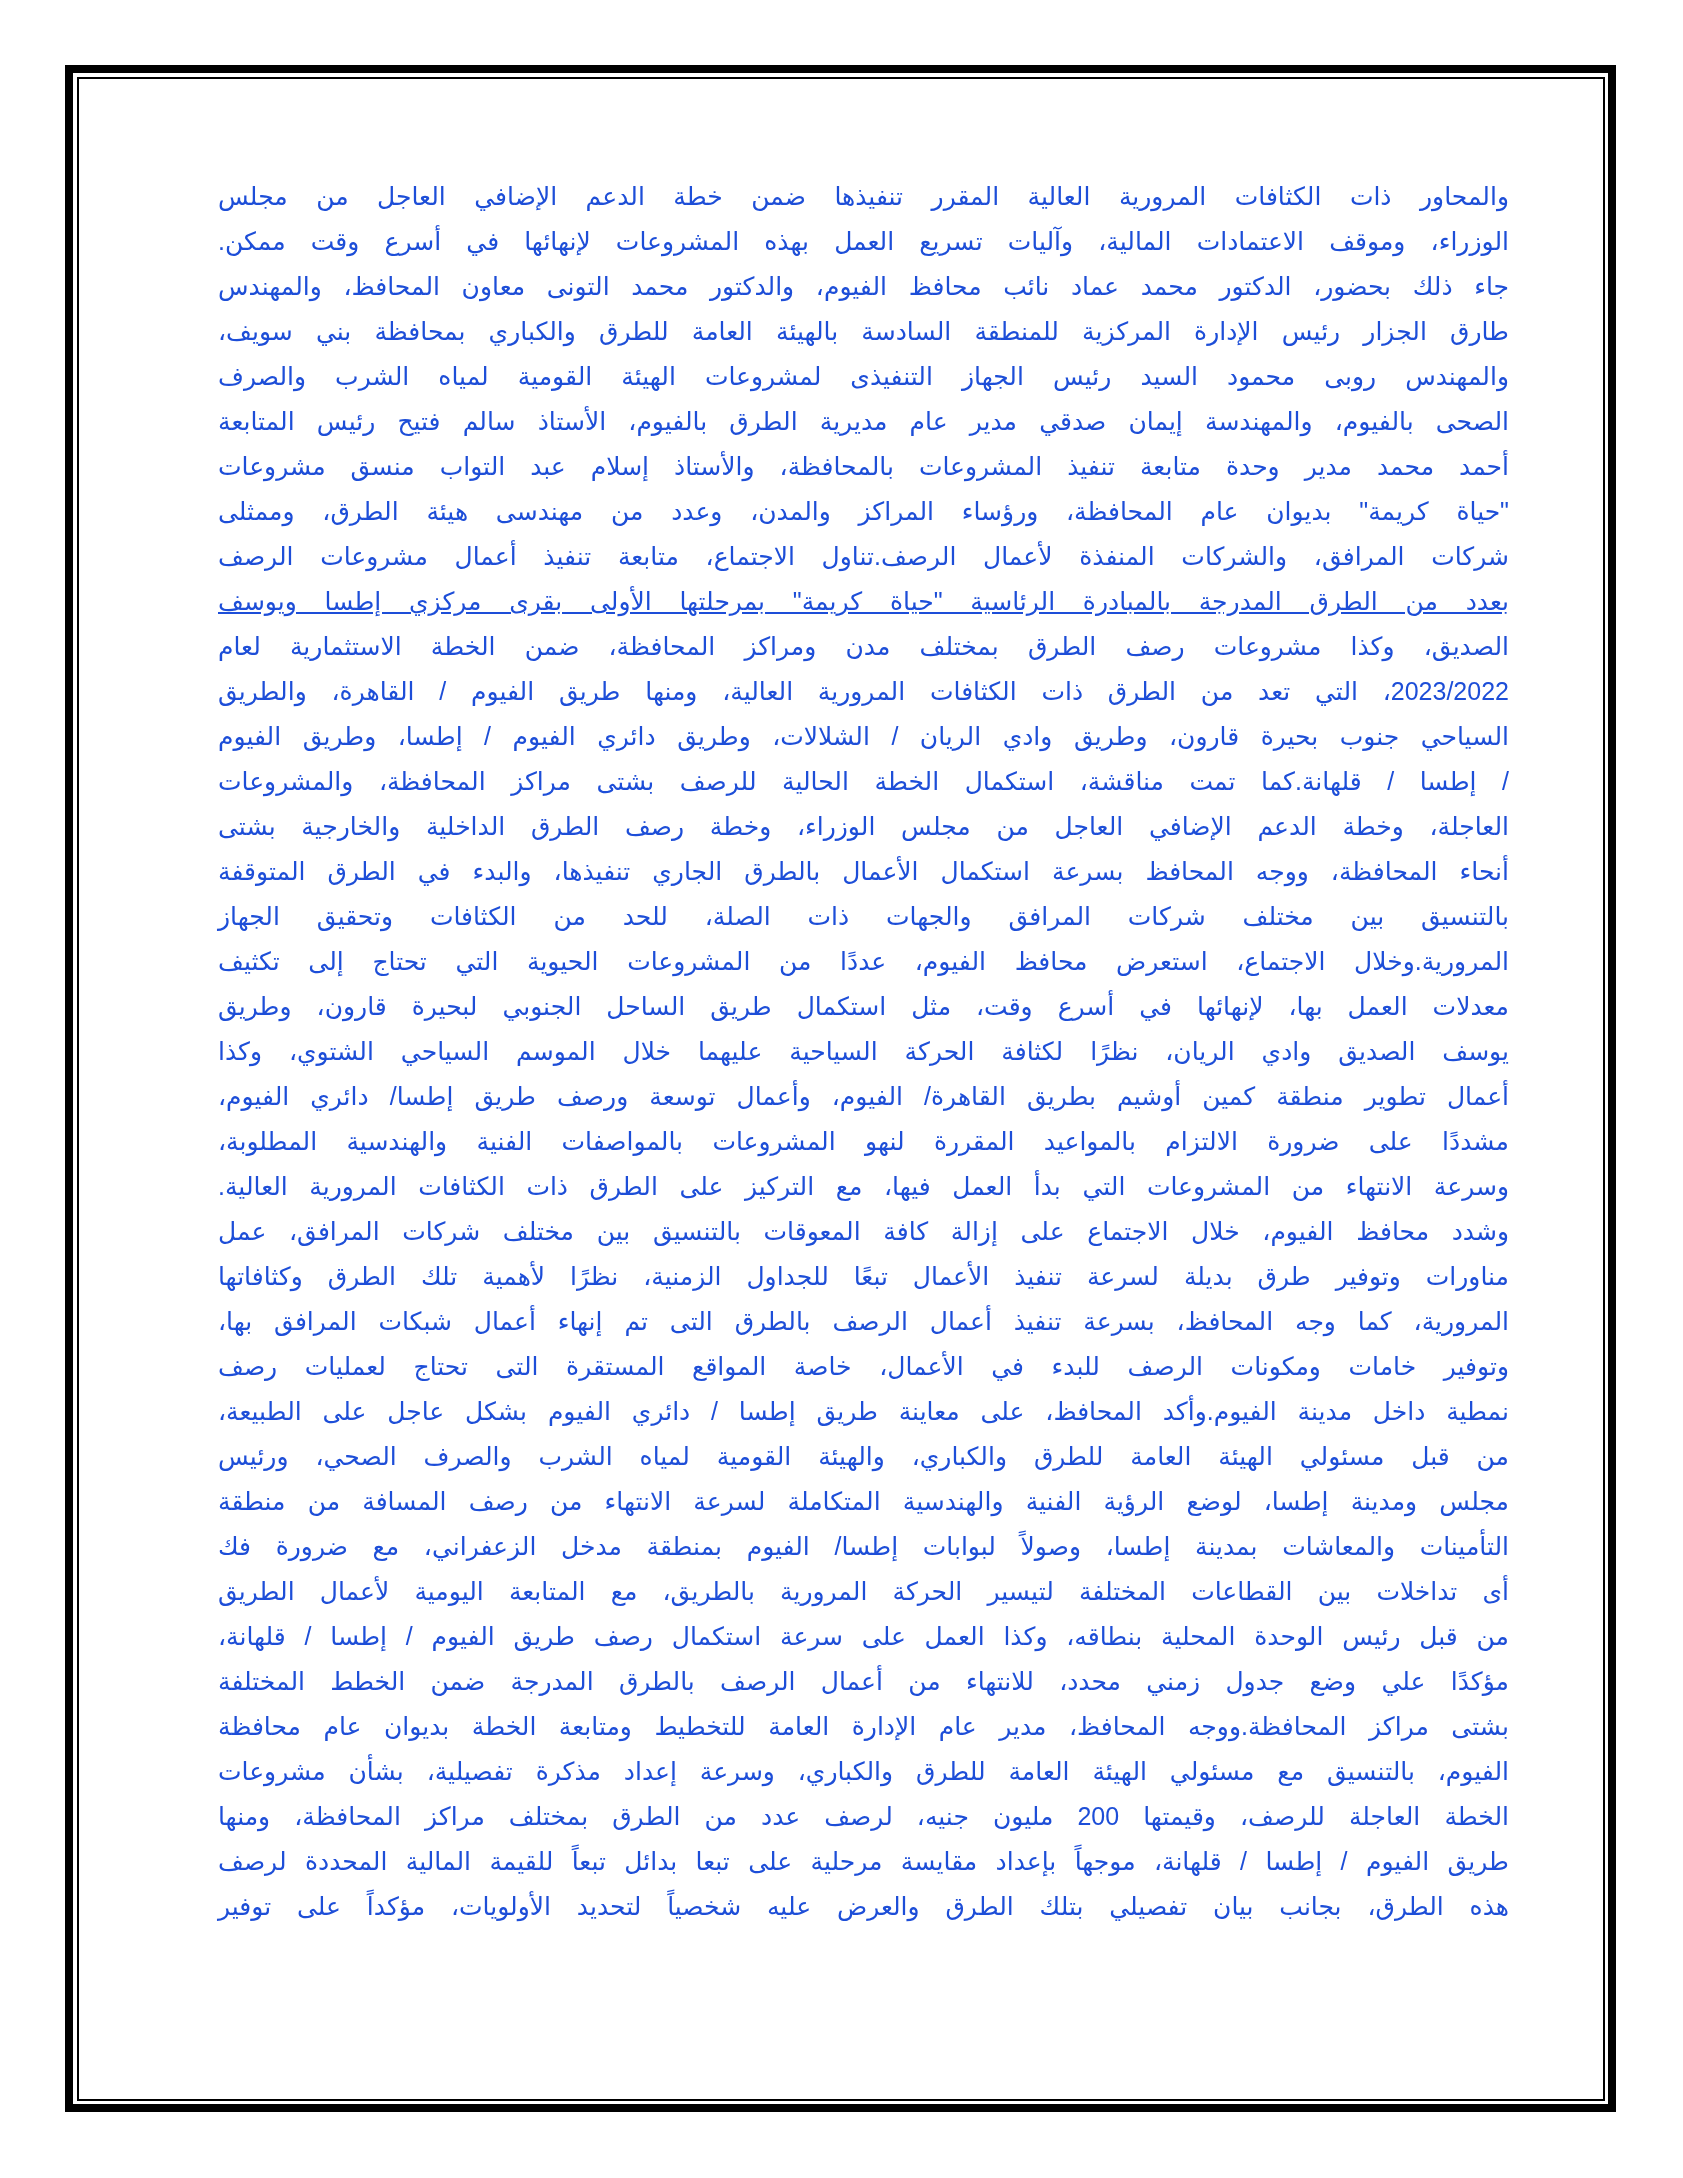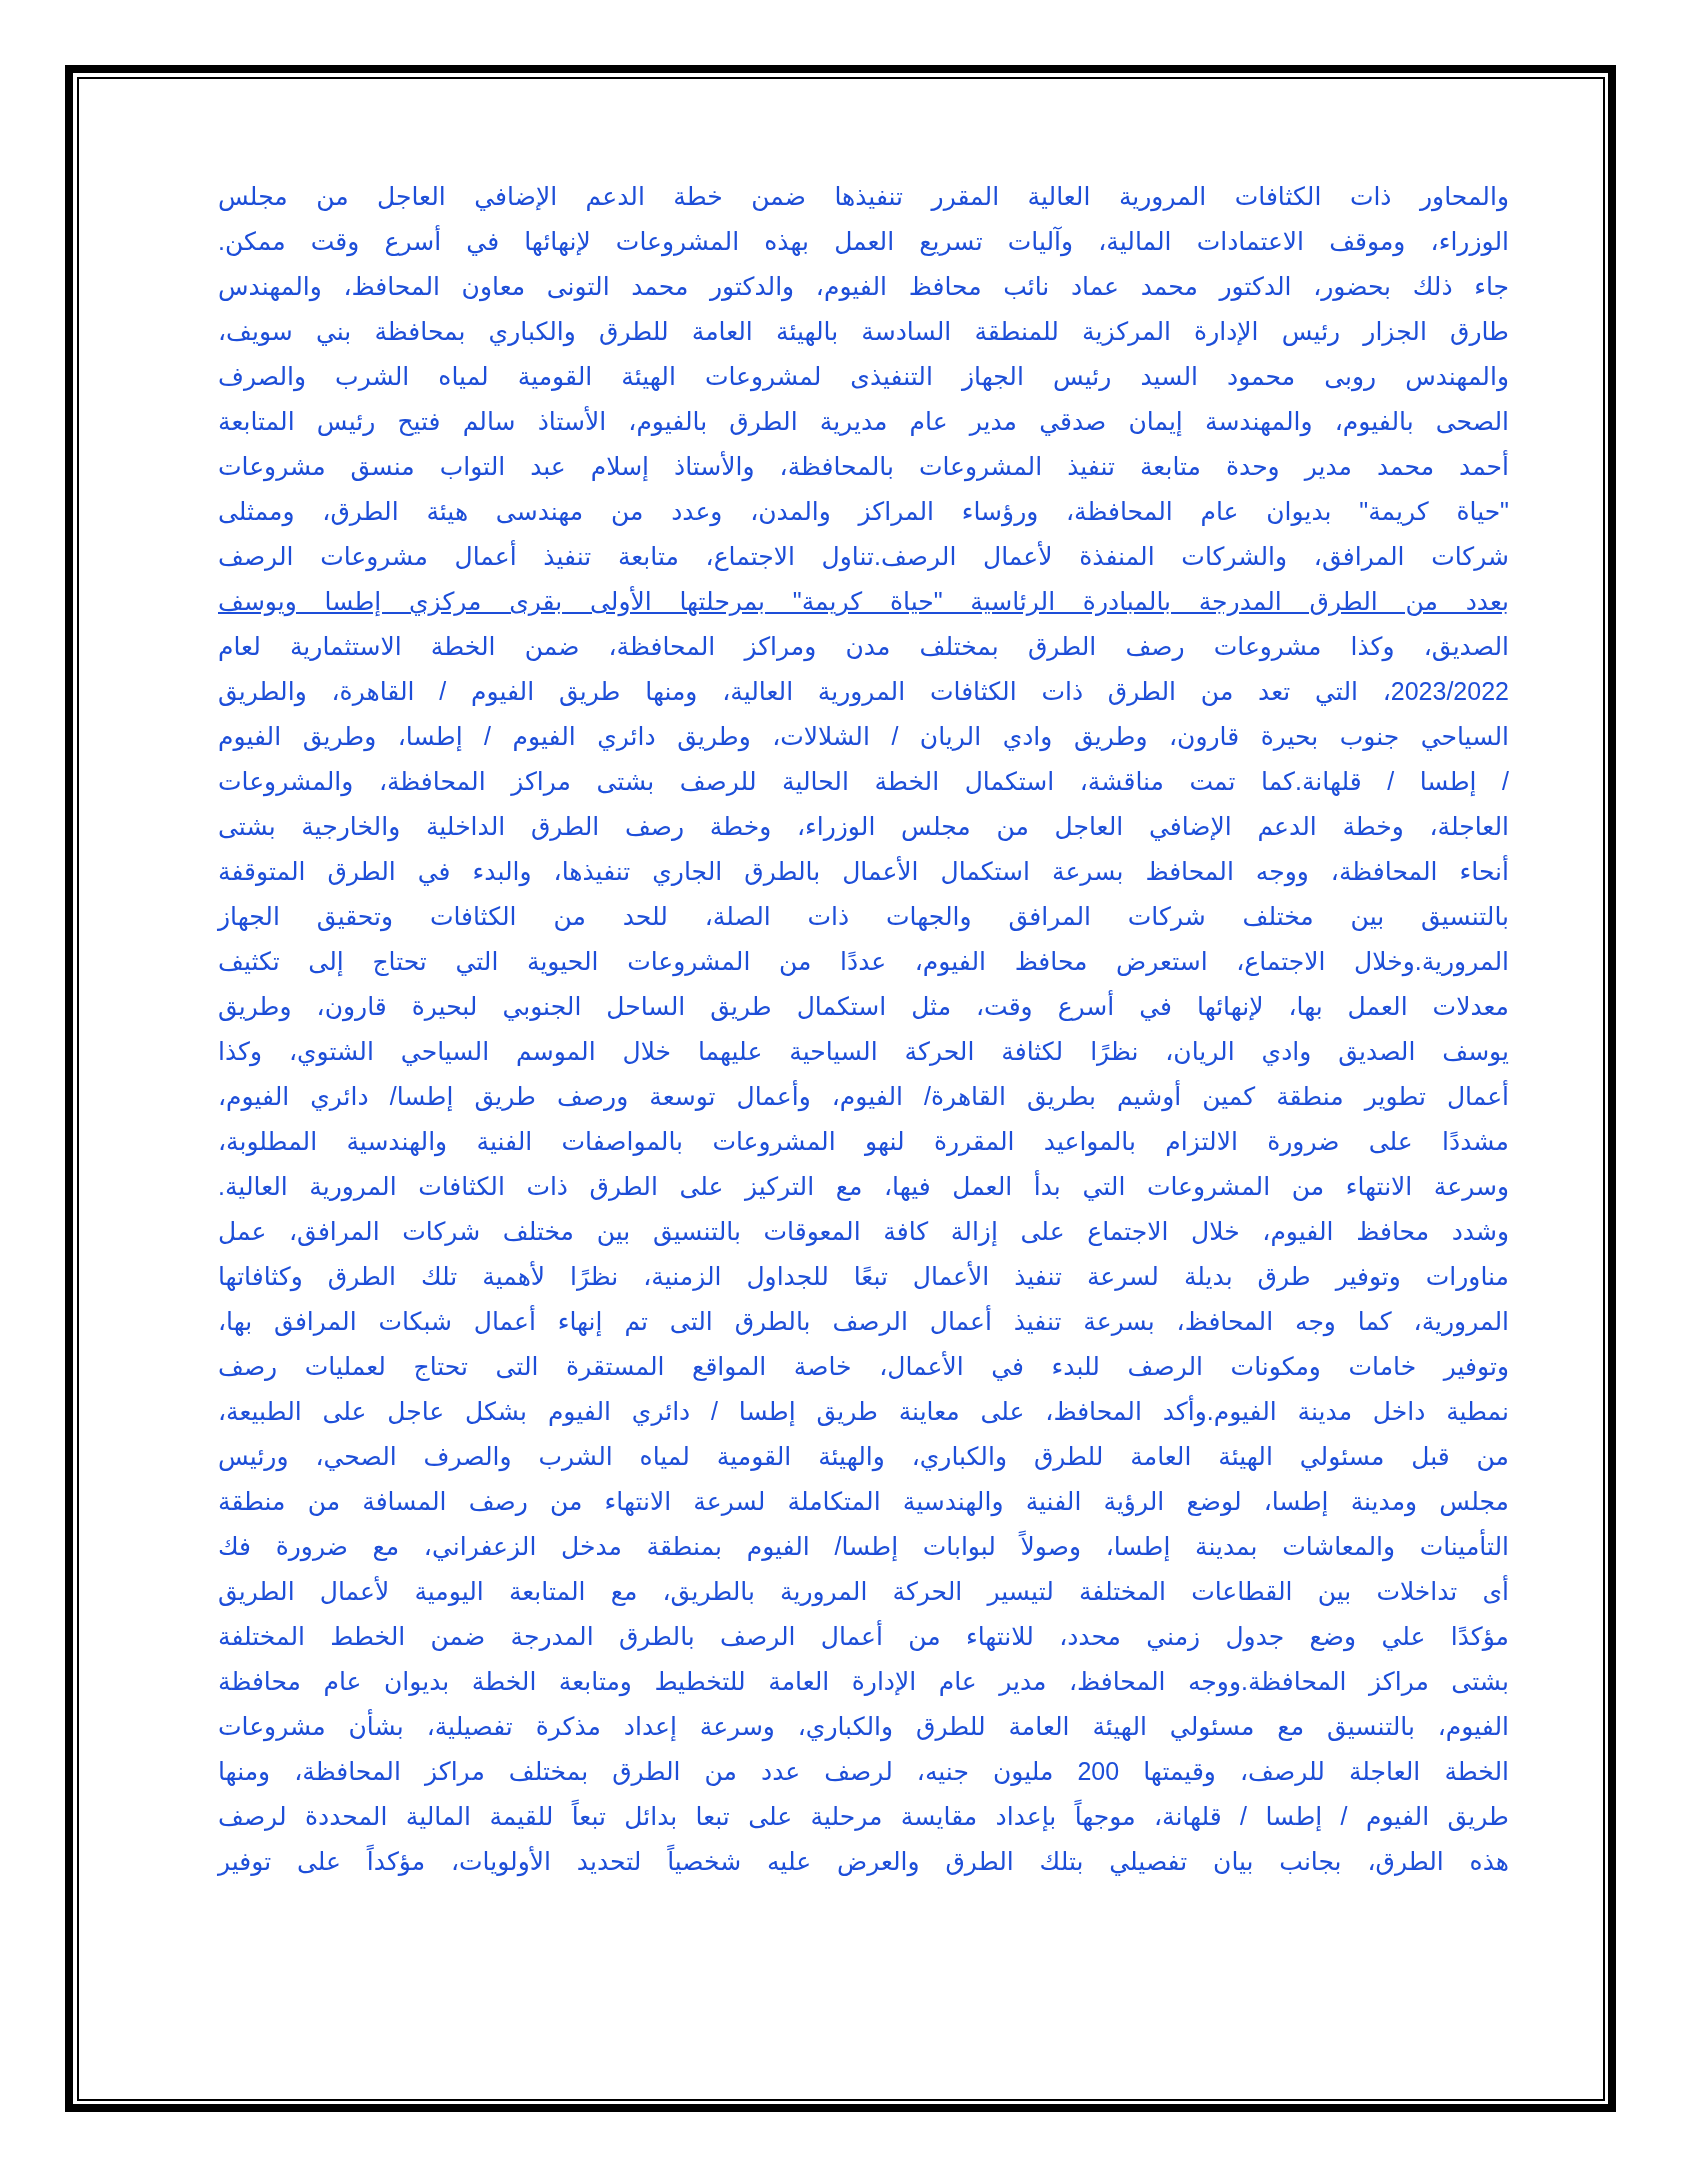--- a/index.html
+++ b/index.html
@@ -52,20 +52,21 @@
   <span class="line" style="line-height: 45px;">وسرعة الانتهاء من المشروعات التي بدأ العمل فيها، مع التركيز على الطرق ذات الكثافات المرورية العالية.</span>
   <span class="line" style="line-height: 45px;">وشدد محافظ الفيوم، خلال الاجتماع على إزالة كافة المعوقات بالتنسيق بين مختلف شركات المرافق، عمل</span>
   <span class="line" style="line-height: 45px;">مناورات وتوفير طرق بديلة لسرعة تنفيذ الأعمال تبعًا للجداول الزمنية، نظرًا لأهمية تلك الطرق وكثافاتها</span>
   <span class="line" style="line-height: 45px;">المرورية، كما وجه المحافظ، بسرعة تنفيذ أعمال الرصف بالطرق التى تم إنهاء أعمال شبكات المرافق بها،</span>
   <span class="line" style="line-height: 45px;">وتوفير خامات ومكونات الرصف للبدء في الأعمال، خاصة المواقع المستقرة التى تحتاج لعمليات رصف</span>
   <span class="line" style="line-height: 45px;">نمطية داخل مدينة الفيوم.وأكد المحافظ، على معاينة طريق إطسا / دائري الفيوم بشكل عاجل على الطبيعة،</span>
   <span class="line" style="line-height: 45px;">من قبل مسئولي الهيئة العامة للطرق والكباري، والهيئة القومية لمياه الشرب والصرف الصحي، ورئيس</span>
   <span class="line" style="line-height: 45px;">مجلس ومدينة إطسا، لوضع الرؤية الفنية والهندسية المتكاملة لسرعة الانتهاء من رصف المسافة من منطقة</span>
   <span class="line" style="line-height: 45px;">التأمينات والمعاشات بمدينة إطسا، وصولاً لبوابات إطسا/ الفيوم بمنطقة مدخل الزعفراني، مع ضرورة فك</span>
   <span class="line" style="line-height: 45px;">أى تداخلات بين القطاعات المختلفة لتيسير الحركة المرورية بالطريق، مع المتابعة اليومية لأعمال الطريق</span>
+  <span class="line" style="line-height: 45px;">من قبل رئيس الوحدة المحلية بنطاقه، وكذا العمل على سرعة استكمال رصف طريق الفيوم / إطسا / قلهانة،</span>
   <span class="line" style="line-height: 45px;">مؤكدًا علي وضع جدول زمني محدد، للانتهاء من أعمال الرصف بالطرق المدرجة ضمن الخطط المختلفة</span>
   <span class="line" style="line-height: 45px;">بشتى مراكز المحافظة.ووجه المحافظ، مدير عام الإدارة العامة للتخطيط ومتابعة الخطة بديوان عام محافظة</span>
   <span class="line" style="line-height: 45px;">الفيوم، بالتنسيق مع مسئولي الهيئة العامة للطرق والكباري، وسرعة إعداد مذكرة تفصيلية، بشأن مشروعات</span>
   <span class="line" style="line-height: 45px;">الخطة العاجلة للرصف، وقيمتها 200 مليون جنيه، لرصف عدد من الطرق بمختلف مراكز المحافظة، ومنها</span>
   <span class="line" style="line-height: 45px;">طريق الفيوم / إطسا / قلهانة، موجهاً بإعداد مقايسة مرحلية على تبعا بدائل تبعاً للقيمة المالية المحددة لرصف</span>
   <span class="line" style="line-height: 45px;">هذه الطرق، بجانب بيان تفصيلي بتلك الطرق والعرض عليه شخصياً لتحديد الأولويات، مؤكداً على توفير</span>
 </div>
 
 
 </body></html>

